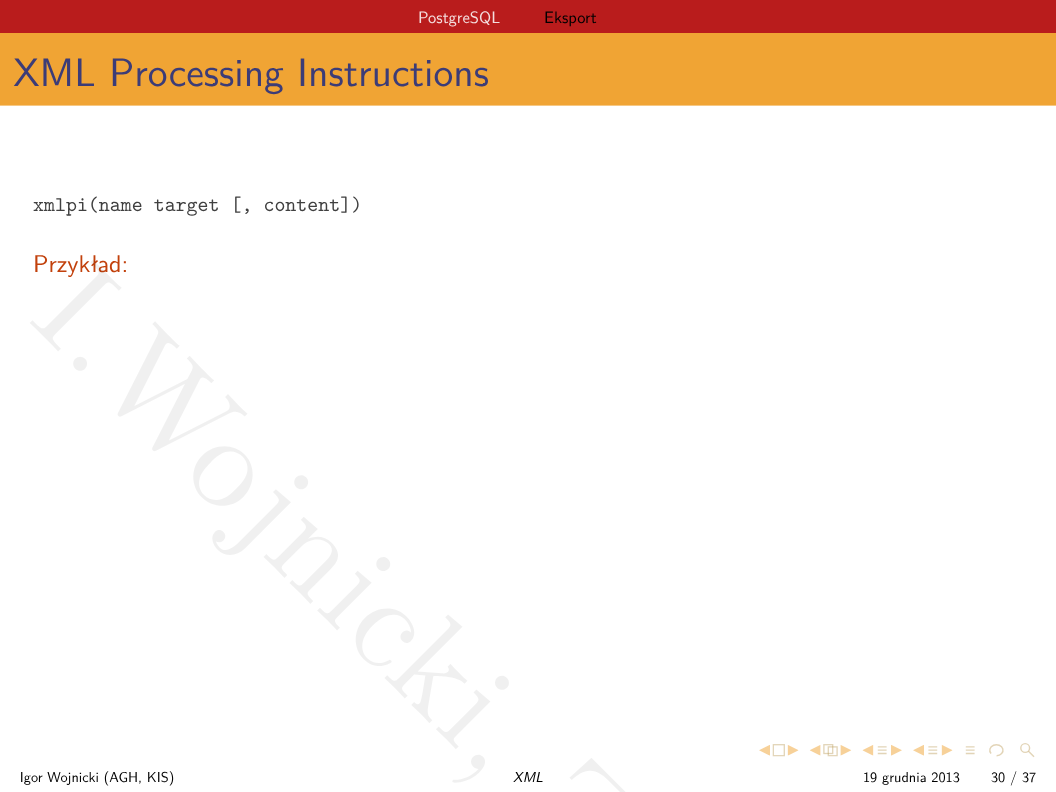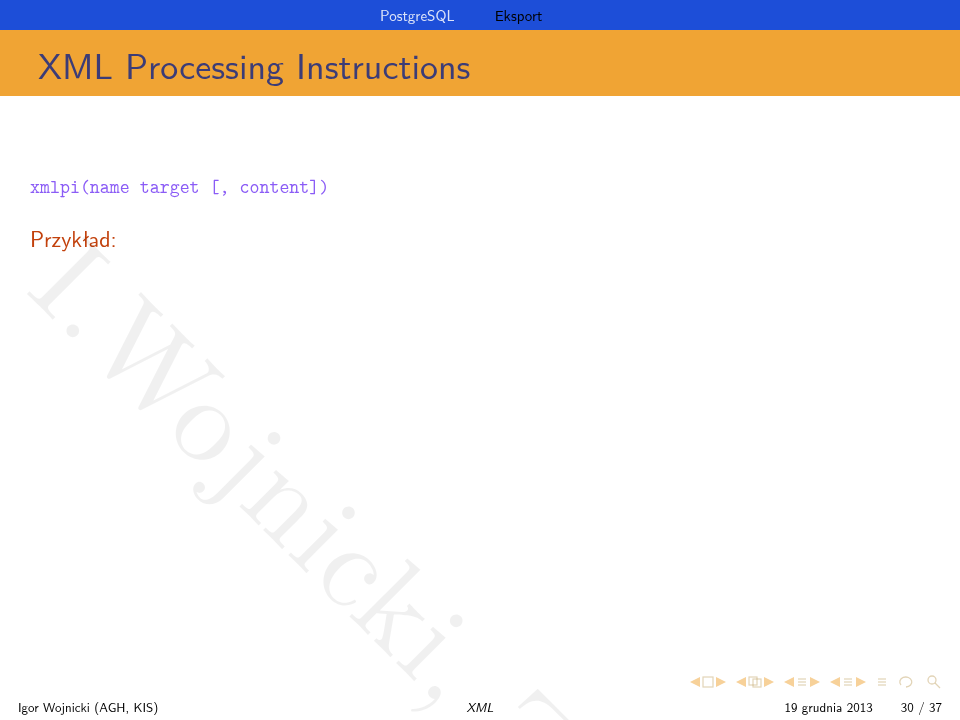--- a/index.html
+++ b/index.html
@@ -5,51 +5,51 @@
   * { margin: 0; padding: 0; box-sizing: border-box; }
   body {
     width: 960px; height: 720px;
     background: #ffffff;
     font-family: "Latin Modern Sans", "Computer Modern Sans", Arial, sans-serif;
     position: relative;
     overflow: hidden;
   }
   .topbar {
     height: 30px;
-    background: #1d4ed8;
+    background: #b91c1c;
     display: flex;
     align-items: center;
     padding-left: 380px;
     gap: 40px;
     font-size: 15px;
   }
   .topbar .tab { color: #fff; opacity: 0.85; }
   .topbar .tab.active { color: #000; opacity: 1; }
   .titlebar {
     height: 66px;
     background: #f0a434;
     display: flex;
     align-items: center;
-    padding-left: 38px;
+    padding-left: 12px;
   }
   .titlebar h1 {
     color: #3c3c77;
     font-weight: 400;
     font-size: 36px;
   }
   .content {
     position: relative;
     padding: 60px 30px 0 30px;
     font-size: 20px;
     color: #000;
   }
   .code {
     font-family: "Latin Modern Mono", "Courier New", monospace;
     white-space: pre;
-    color: #8b5cf6;
+    color: #404040;
     font-size: 19px;
     line-height: 1.35;
     margin-top: 18px;
   }
   .label {
     color: #c2410c;
     font-family: "Latin Modern Sans", Arial, sans-serif;
     font-size: 22px;
     margin-top: 22px;
   }

